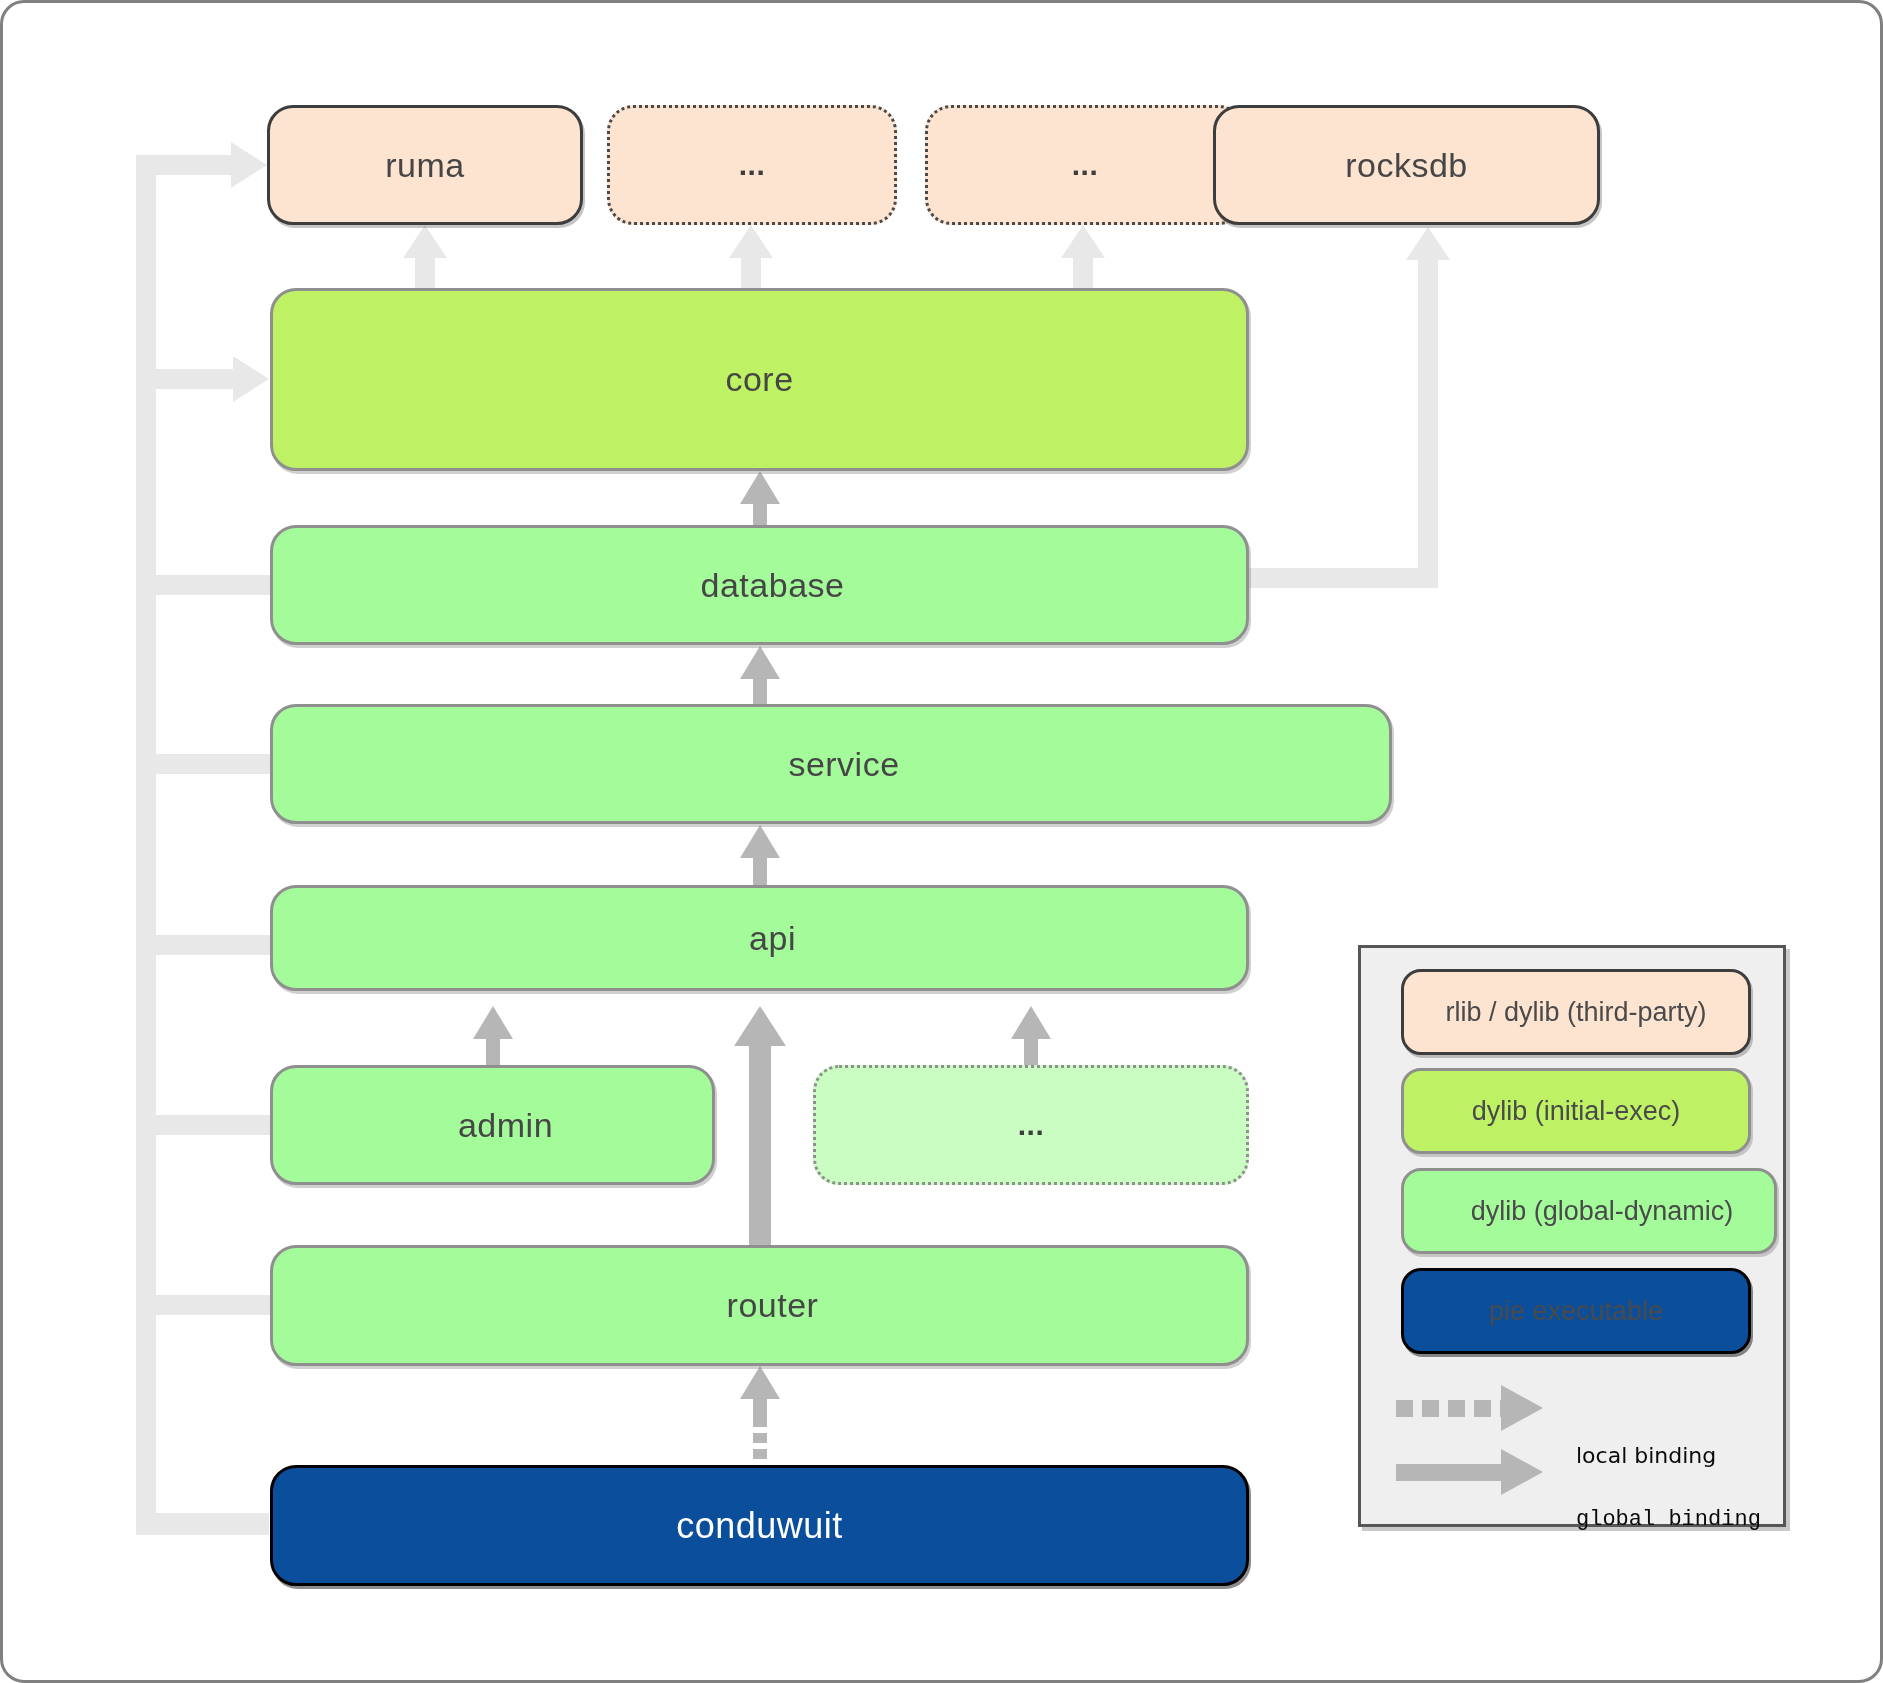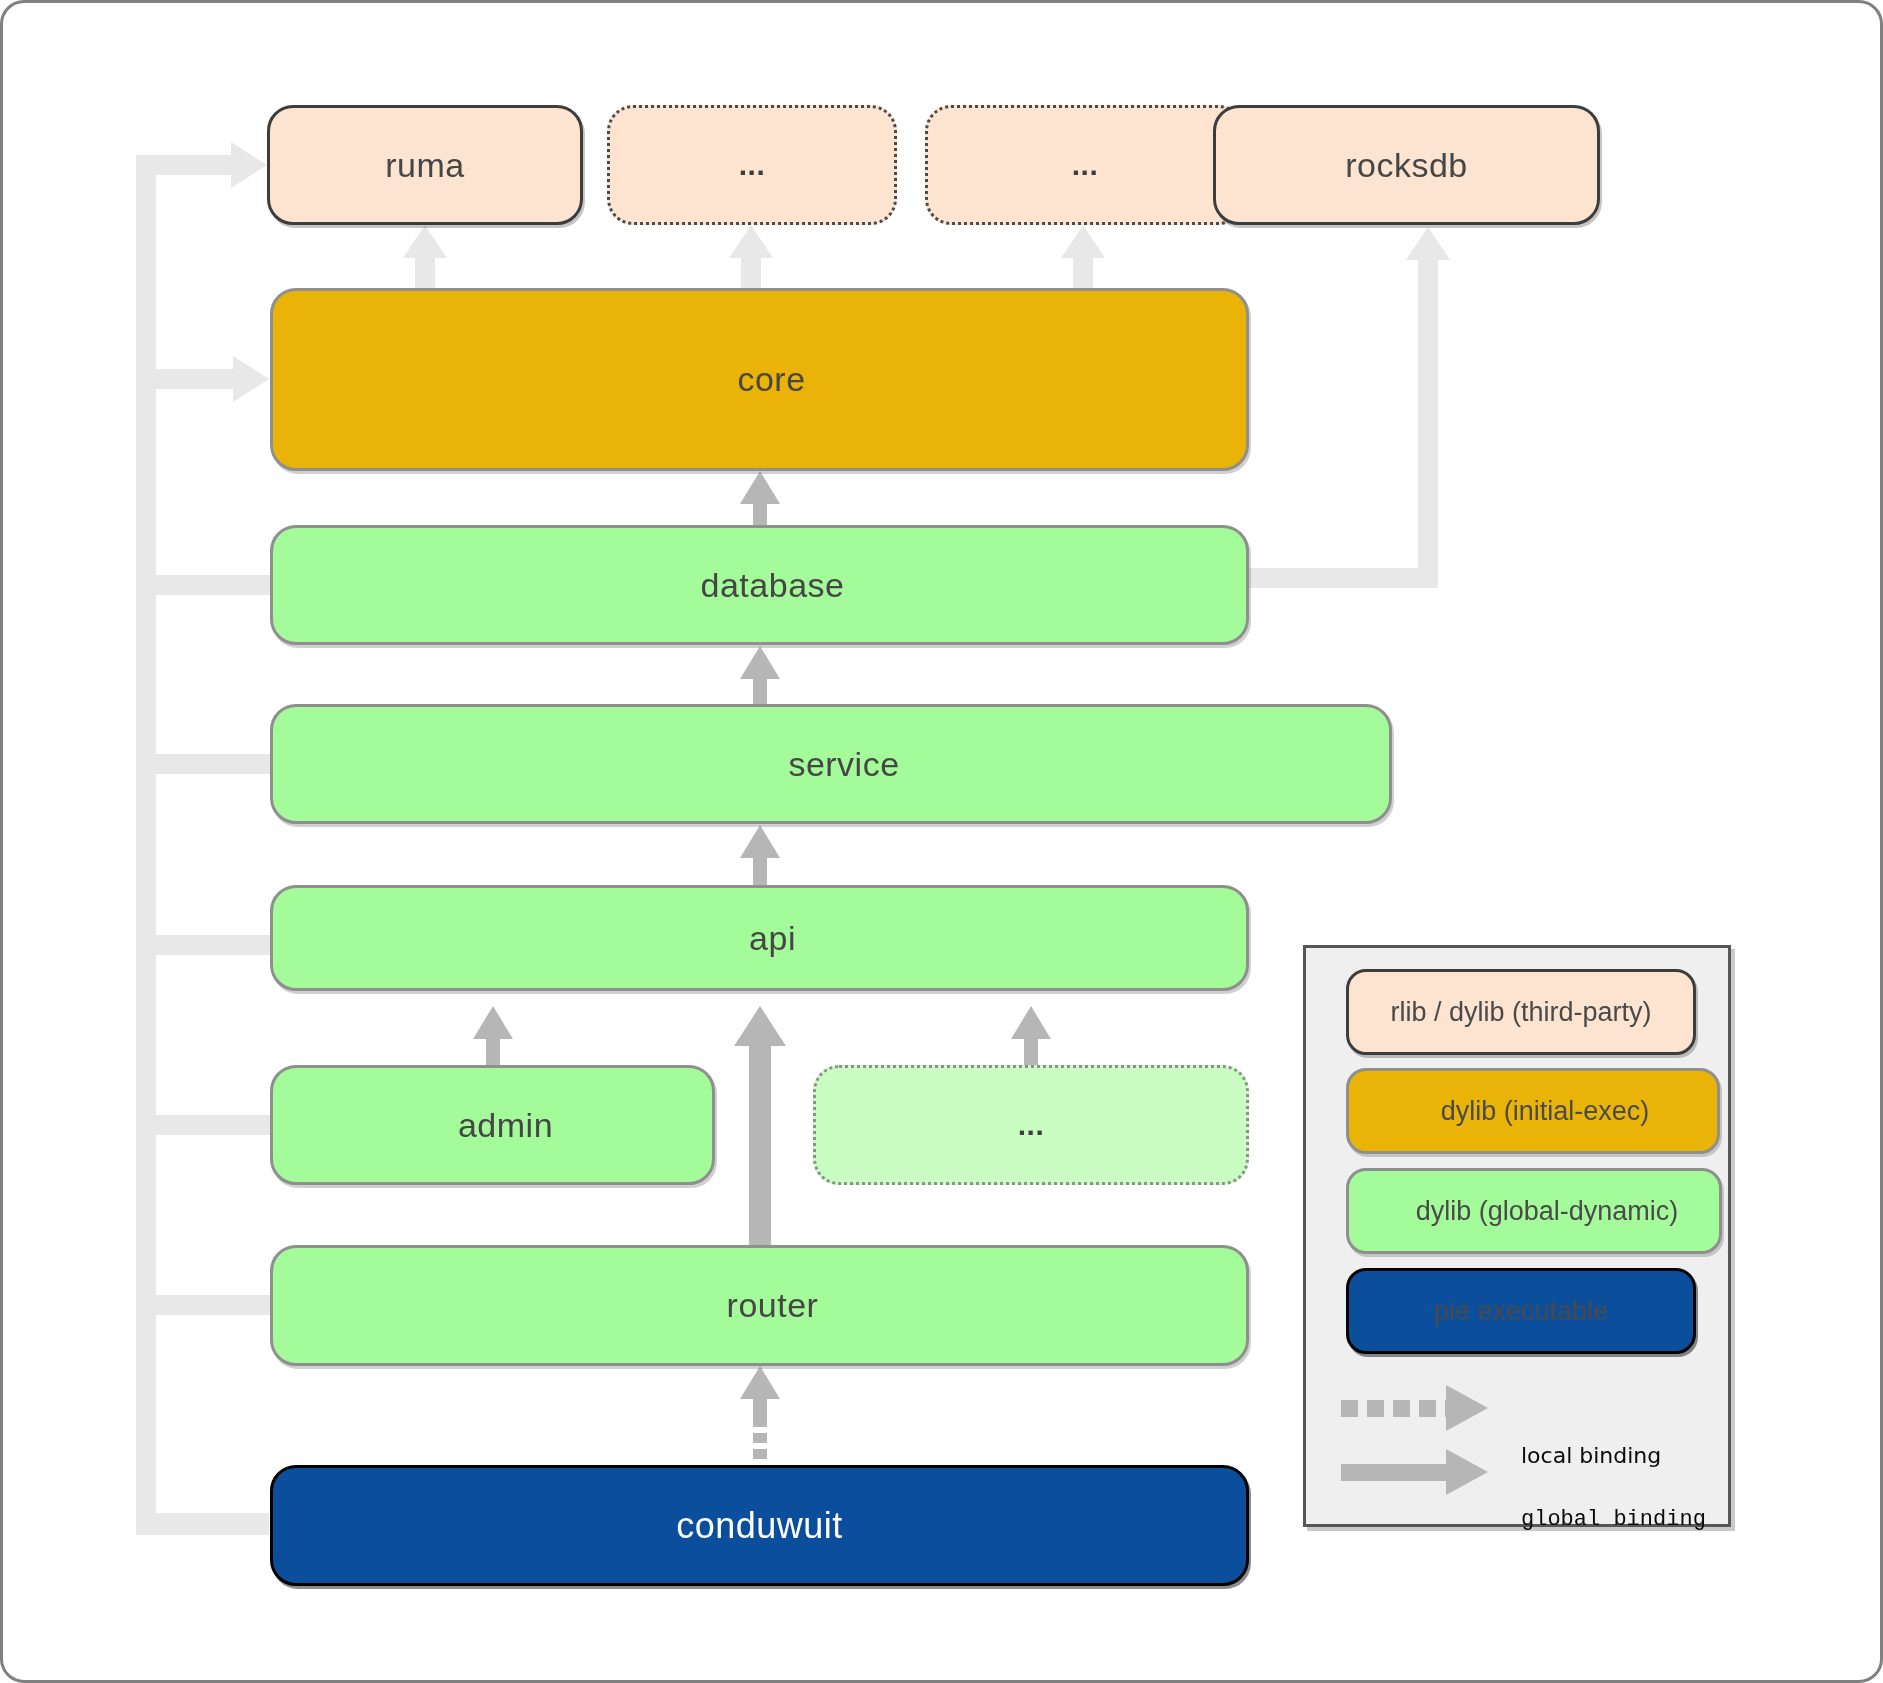--- a/index.html
+++ b/index.html
@@ -8,21 +8,21 @@
     background:#ffffff;border:3px solid #808080;border-radius:24px;overflow:hidden;
     font-family:"Liberation Sans",sans-serif;
   }
   .box{
     position:absolute;display:flex;align-items:center;justify-content:center;
     box-sizing:border-box;border-radius:26px;font-size:34px;color:#464646;
     letter-spacing:.5px;
   }
   .peach{background:#fce4d1;border:3px solid #3d3d3d;box-shadow:2px 3px 0 rgba(90,90,90,.35);}
   .peach.dotted{border:3px dotted #4a4a4a;box-shadow:none;}
-  .blue{background:#eab308;border:3px solid #8f8f8f;box-shadow:2px 3px 0 rgba(120,120,120,.35);padding-left:24px;}
+  .blue{background:#bef264;border:3px solid #8f8f8f;box-shadow:2px 3px 0 rgba(120,120,120,.35);}
   .green{background:#a4fb9a;border:3px solid #8f8f8f;box-shadow:2px 3px 0 rgba(120,120,120,.35);padding-left:26px;}
   .lightgreen{background:#c9fdc2;border:3px dotted #8f8f8f;box-shadow:none;}
   .navy{background:#0b4f9c;border:3px solid #000000;color:#ffffff;box-shadow:2px 3px 0 rgba(0,0,0,.45);}
   .dots-label{font-weight:700;font-size:30px;color:#3d3d3d;}
 
   
   .lite{position:absolute;background:#e8e8e8;}
   .lite-head-up{position:absolute;width:0;height:0;
     border-left:22px solid transparent;border-right:22px solid transparent;
     border-bottom:33px solid #e8e8e8;}
@@ -31,21 +31,21 @@
     border-left:36px solid #e8e8e8;}
 
   
   .mid{position:absolute;background:#b6b6b6;}
   .mid-head-up{position:absolute;width:0;height:0;
     border-left:20px solid transparent;border-right:20px solid transparent;
     border-bottom:33px solid #b6b6b6;}
   .mid-head-up.big{border-left-width:26px;border-right-width:26px;border-bottom-width:40px;}
 
   
-  #legend{position:absolute;left:1300px;top:942px;width:428px;height:582px;
+  #legend{position:absolute;left:1355px;top:942px;width:428px;height:582px;
     box-sizing:border-box;background:#efefef;border:3px solid #565656;
     box-shadow:4px 4px 0 #c9c9c9;}
   .legend-item{position:absolute;left:40px;width:344px;height:80px;border-radius:20px;
     display:flex;align-items:center;justify-content:center;font-size:27px;color:#4a4a4a;}
   .legend-label{position:absolute;left:215px;width:200px;height:40px;display:flex;align-items:center;
     font-family:"DejaVu Sans",sans-serif;font-size:22px;color:#0a0a0a;white-space:nowrap;margin-top:47px;}
   .larrow-shaft{position:absolute;left:35px;width:105px;height:17px;background:#b6b6b6;}
   .larrow-shaft.dashed{background:repeating-linear-gradient(90deg,#b6b6b6 0 17px,transparent 17px 26px);}
   .larrow-head{position:absolute;left:140px;width:0;height:0;
     border-top:23px solid transparent;border-bottom:23px solid transparent;

